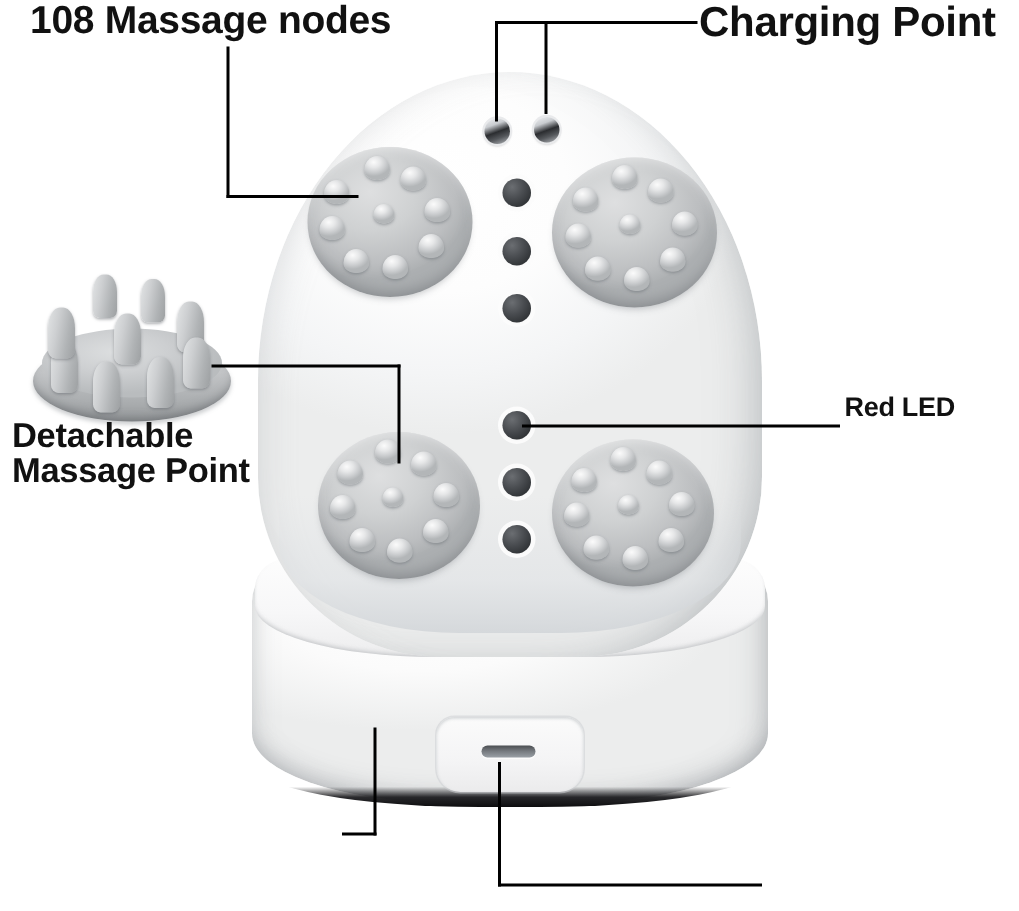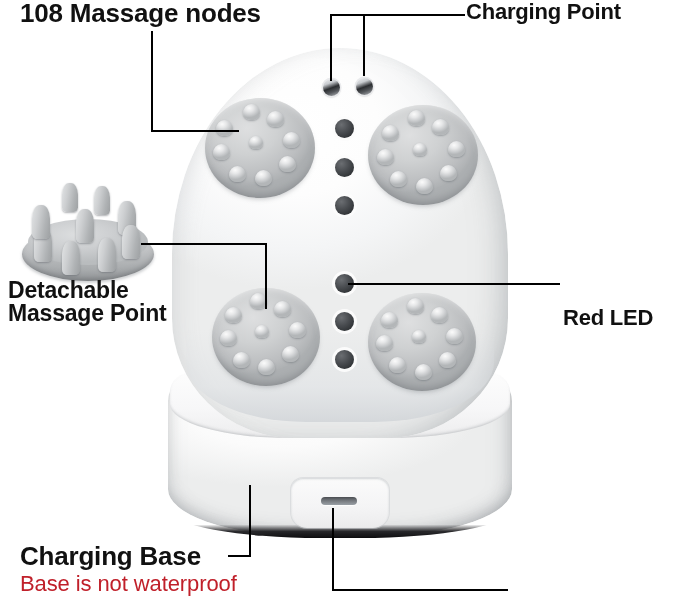--- a/index.html
+++ b/index.html
@@ -28,24 +28,24 @@
     letter-spacing: -0.2px;
     line-height: 1.05;
   }
   .label.sub {
     font-weight: normal;
     color: #c0202a;
     letter-spacing: -0.1px;
   }
 
   #label-nodes       { left: 20px;  top: 0px;   font-size: 26px; }
-  #label-charge-pt   { left: 466px; top: 0px;   font-size: 22px; }
+  #label-charge-pt   { left: 466px; top: 0px;   font-size: 28px; }
   #label-detach      { left: 8px;   top: 278px; font-size: 23px; }
   #label-detach-l2   { left: 8px;   top: 301px; font-size: 23px; }
-  #label-redled      { left: 563px; top: 262px; font-size: 22px; margin-top: 44px; }
+  #label-redled      { left: 563px; top: 262px; font-size: 18px; }
   #label-base        { left: 20px;  top: 543px; font-size: 26px; }
   #label-base-sub    { left: 20px;  top: 572px; font-size: 22px; }
   #label-usb         { left: 513px; top: 543px; font-size: 26px; }
 
   
   .ld {
     position: absolute;
     background: #000000;
   }
   .ld-h { height: 2px; }
@@ -370,17 +370,15 @@
 
   <div class="label" id="label-nodes">108 Massage nodes</div>
 
   <div class="label" id="label-charge-pt">Charging Point</div>
 
   <div class="label" id="label-detach">Detachable</div>
   <div class="label" id="label-detach-l2">Massage Point</div>
 
   <div class="label" id="label-redled">Red LED</div>
 
-  <div class="label" id="label-base">Charging Base</div>
-  <div class="label sub" id="label-base-sub">Base is not waterproof</div>
 
 
 </div>
 
 </body></html>

